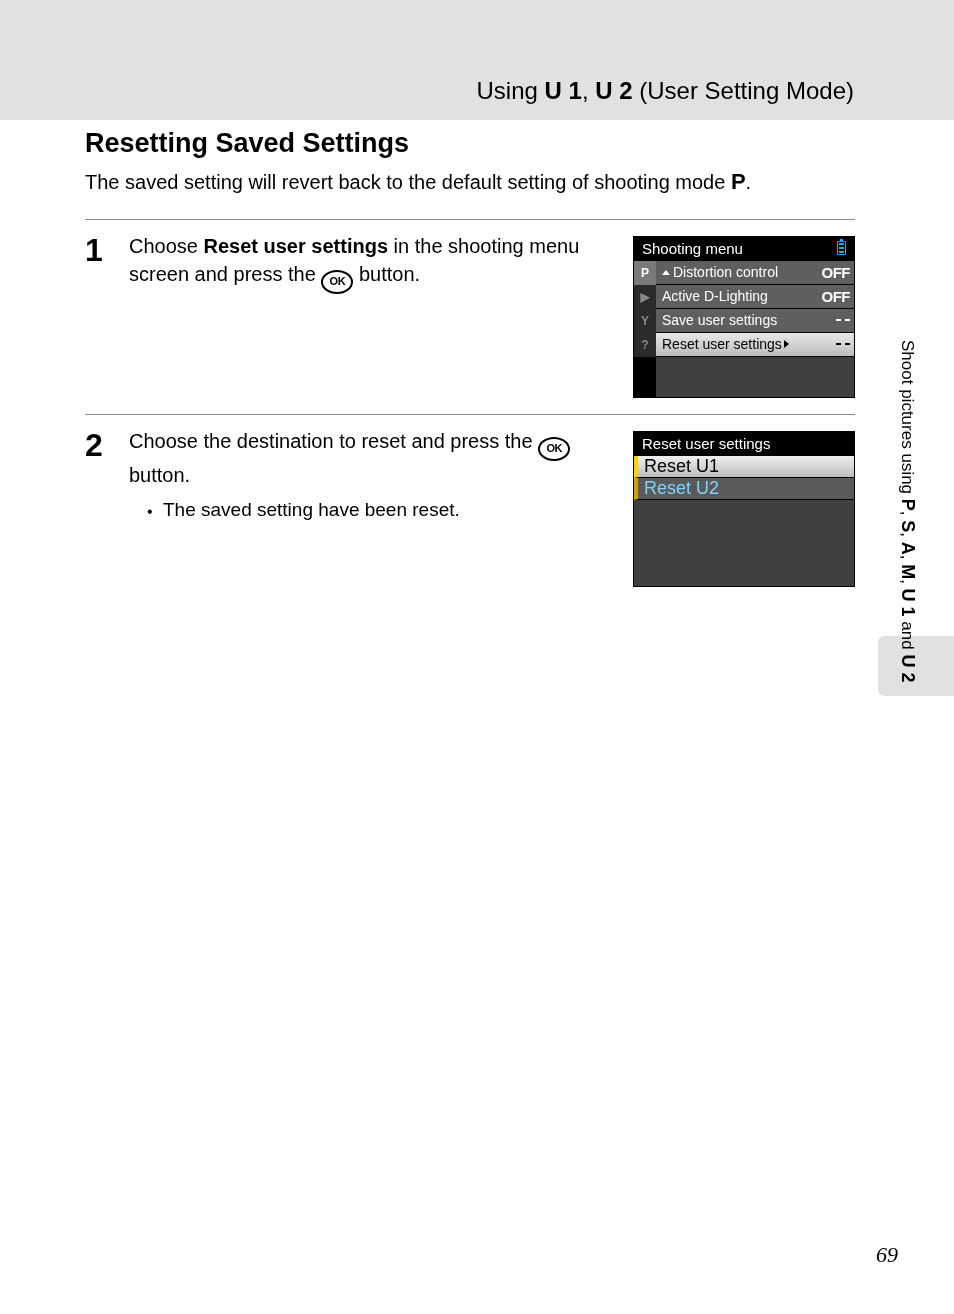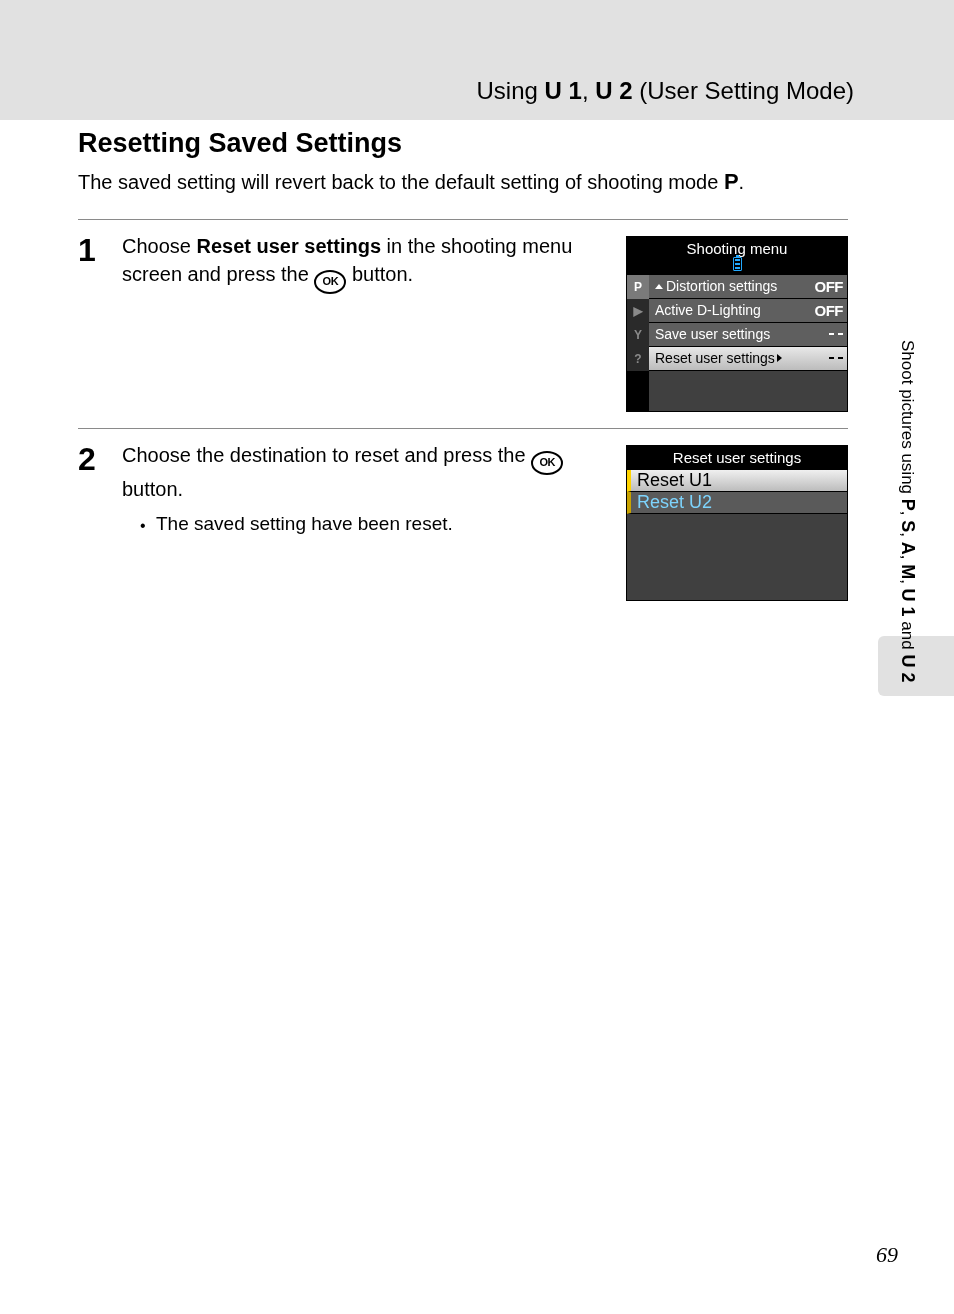--- a/index.html
+++ b/index.html
@@ -18,21 +18,21 @@
     left: 0;
     width: 854px;
     text-align: right;
     font-size: 24px;
     color: #000;
   }
   .running-head .bold { font-weight: 700; }
 
   .page {
     position: absolute;
-    left: 78px;
+    left: 85px;
     top: 120px;
     width: 770px;
   }
 
   h2.section-title {
     font-size: 27px;
     font-weight: 700;
     margin-top: 8px;
     margin-bottom: 8px;
   }
@@ -107,21 +107,20 @@
     font-size: 15px;
     border: 1px solid #000;
     margin-top: 4px;
   }
   .cam .cam-title {
     background: #000;
     padding: 3px 8px 4px 8px;
     display: flex;
     justify-content: space-between;
     align-items: center;
-    flex-direction: column;
   }
   .cam .cam-title-text { color: #fff; }
   .battery {
     width: 9px; height: 14px;
     border: 1px solid #22a9ff;
     border-radius: 1px;
     position: relative;
     display: flex; flex-direction: column; justify-content: flex-end;
   }
   .battery::before {
@@ -289,21 +288,21 @@
         <div class="cam-tabs">
           <div class="cam-tab active">P</div>
           <div class="cam-tab inactive">▶</div>
           <div class="cam-tab inactive">Y</div>
           <div class="cam-tab inactive">?</div>
         </div>
         <div class="cam-rows">
           <div class="cam-row">
             <span style="display:flex;align-items:center">
                 <span class="up-caret"></span>
-                <span class="lbl">Distortion settings</span>
+                <span class="lbl">Distortion control</span>
               </span>
             <span class="val">OFF</span>
           </div>
           <div class="cam-row">
             <span class="lbl">Active D-Lighting</span>
             <span class="val">OFF</span>
           </div>
           <div class="cam-row">
             <span class="lbl">Save user settings</span>
             <span class="dashes">

